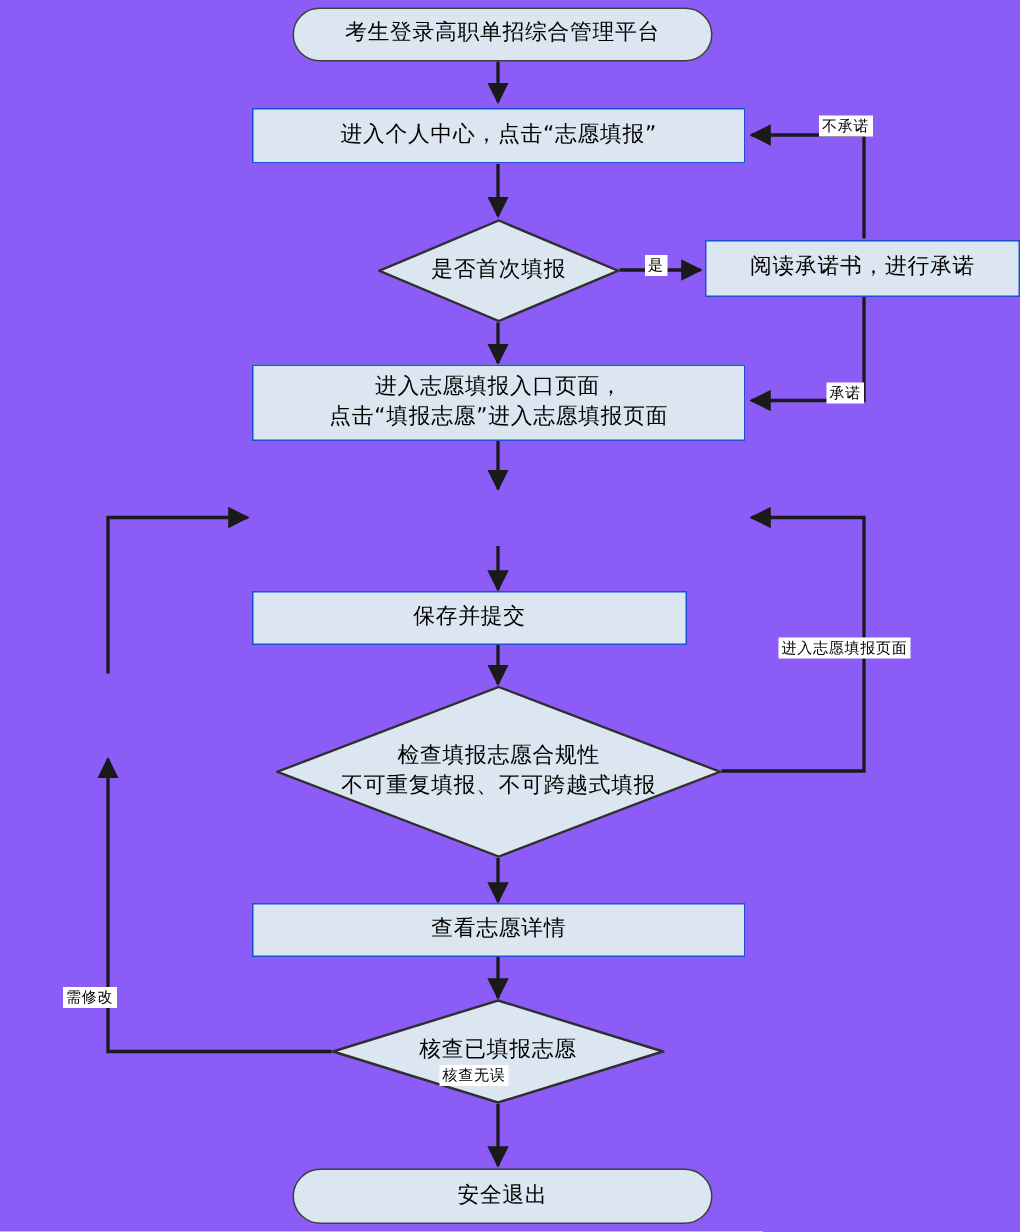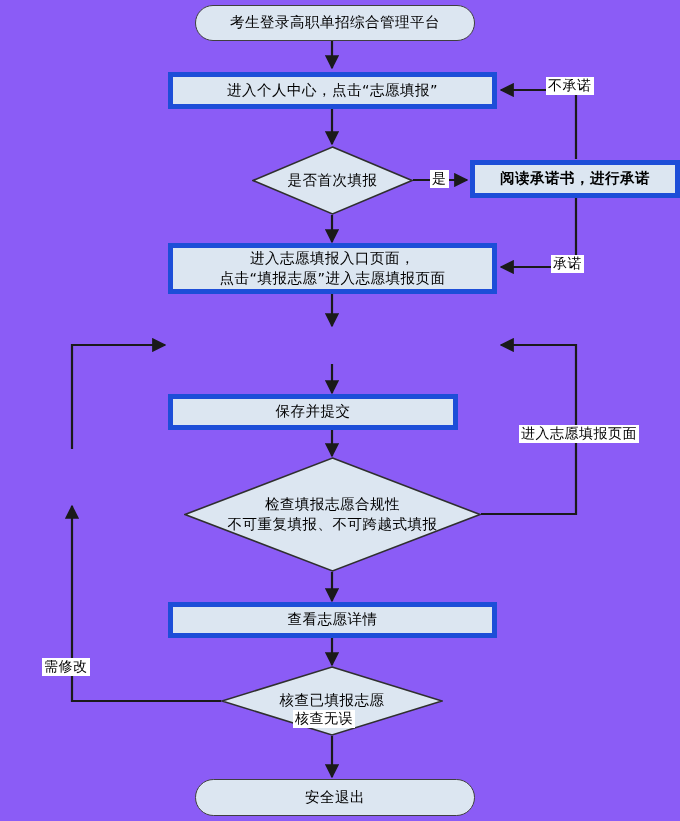--- a/index.html
+++ b/index.html
@@ -33,21 +33,21 @@
     justify-content: center;
     text-align: center;
     color: #000000;
     font-size: 14.5px;
     line-height: 1.35;
     letter-spacing: 0.5px;
     white-space: pre-line;
   }
   .node-process {
     background: #dce6f1;
-    border: 5px solid #1d4ed8;
+    border: 1px solid #1d4ed8;
   }
   .node-terminal {
     background: #dce6f1;
     border: 1px solid #3f3f3f;
     border-radius: 999px;
   }
   .node-decision {
     background: transparent;
     border: none;
   }
@@ -61,21 +61,21 @@
   .decision-label {
     position: relative;
     z-index: 2;
     width: 100%;
     text-align: center;
     white-space: pre-line;
   }
   .edge-label {
     position: absolute;
     color: #000000;
-    font-size: 14px;
+    font-size: 10px;
     letter-spacing: 0.5px;
     background: #ffffff;
     padding: 0 2px;
     white-space: nowrap;
   }
 </style>
 </head>
 <body>
 
 <div id="flow-root">
@@ -128,21 +128,21 @@
     <span>进入个人中心，点击“志愿填报”</span>
   </div>
 
   <div class="node node-decision" style="left:252px; top:146px; width:161px; height:69px;">
     <svg class="decision-shape" viewBox="0 0 161 69" preserveAspectRatio="none">
       <polygon points="80.5,1 160,34.5 80.5,68 1,34.5" fill="#dce6f1" stroke="#2f2f2f" stroke-width="1.6" vector-effect="non-scaling-stroke"></polygon>
     </svg>
     <span class="decision-label">是否首次填报</span>
   </div>
 
-  <div class="node node-process" style="left:470px; top:160px; width:210px; height:38px;font-weight:bold;">
+  <div class="node node-process" style="left:470px; top:160px; width:210px; height:38px;">
     <span>阅读承诺书，进行承诺</span>
   </div>
 
   <div class="node node-process" style="left:168px; top:243px; width:329px; height:51px;">
     <span>进入志愿填报入口页面，
 点击“填报志愿”进入志愿填报页面</span>
   </div>
 
 
   <div class="node node-process" style="left:168px; top:394px; width:290px; height:36px;">

